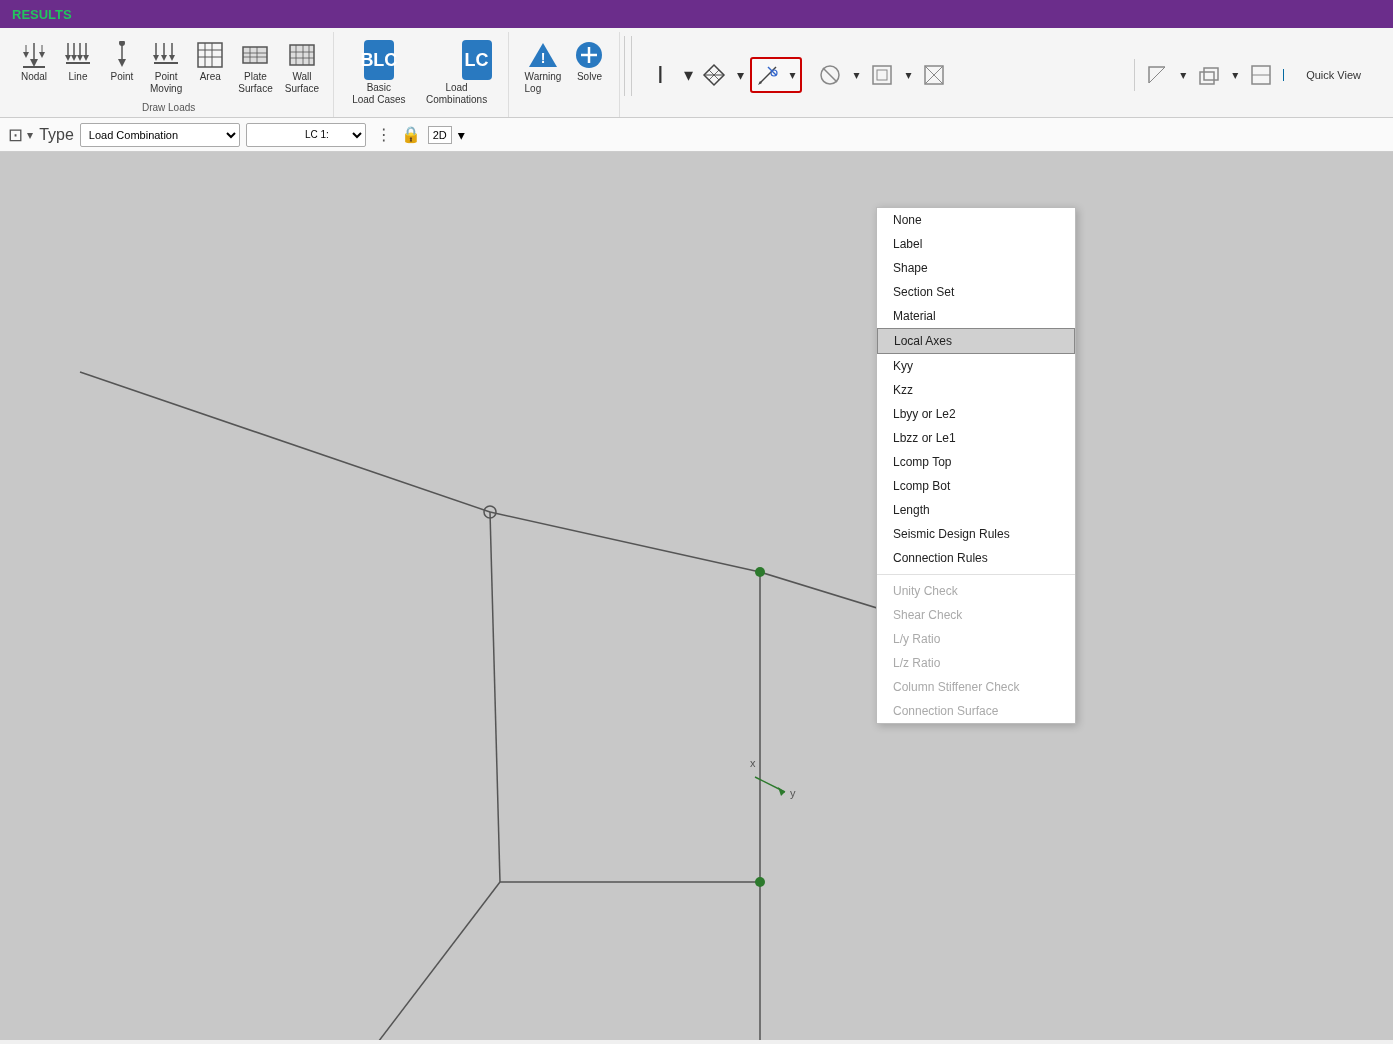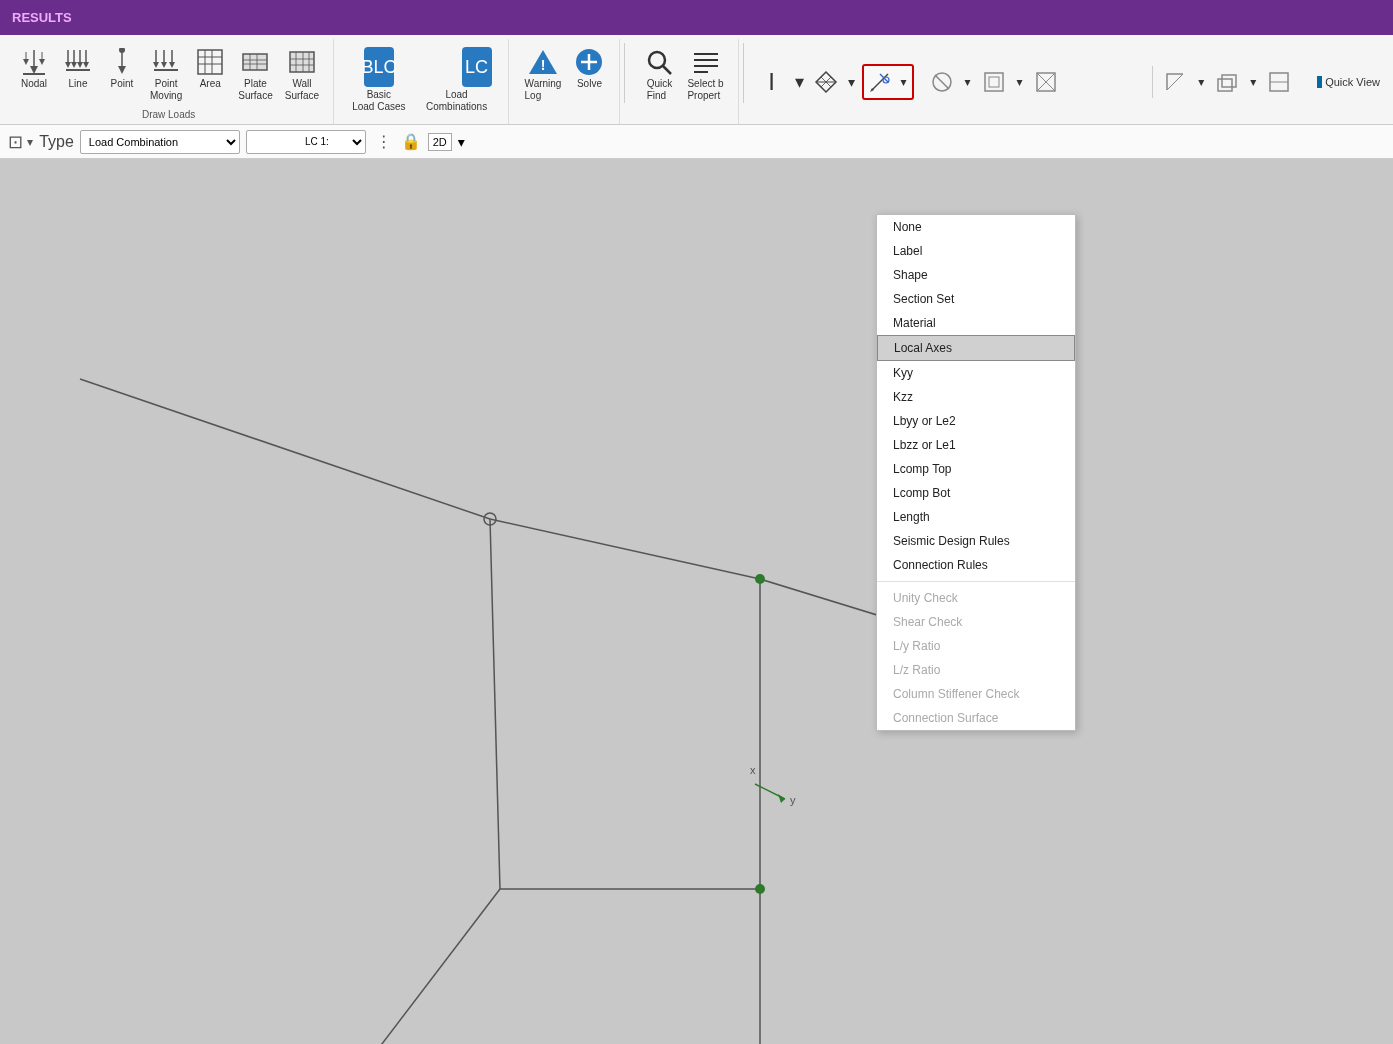--- a/index.html
+++ b/index.html
@@ -1,25 +1,25 @@
 <!DOCTYPE html>
 <html><head>
   <meta charset="utf-8">
   <style>
     * { box-sizing: border-box; margin: 0; padding: 0; }
     body { font-family: 'Segoe UI', Arial, sans-serif; font-size: 12px; background: #f0f0f0; overflow: hidden; width: 1393px; height: 1044px; }
 
     
     .title-bar {
       background: #6b2d8b;
-      color: #f0abfc;
+      color: #22c55e;
       padding: 6px 12px;
       font-size: 13px;
       font-weight: 600;
-      height: 35px;
+      height: 28px;
       display: flex;
       align-items: center;
     }
 
     
     .ribbon {
       background: #f5f5f5;
       border-bottom: 1px solid #ccc;
       display: flex;
       align-items: stretch;
@@ -91,21 +91,21 @@
       min-width: 50px;
     }
     .ribbon-btn-large .icon-box {
       width: 30px;
       height: 40px;
       border-radius: 4px;
       display: flex;
       align-items: center;
       justify-content: center;
       font-size: 18px;
-      font-weight: normal;
+      font-weight: bold;
       color: white;
     }
     .ribbon-btn-large .btn-label {
       font-size: 10px;
       text-align: center;
       color: #333;
       line-height: 1.2;
       margin-top: 2px;
     }
 
@@ -351,47 +351,20 @@
             </svg>
           </div>
           <span class="btn-label">Solve</span>
         </div>
 
       </div>
     </div>
 
     <div class="separator-v"></div>
 
-    <div class="ribbon-group">
-      <div class="ribbon-items">
-
-        <div class="ribbon-btn">
-          <div class="icon-area">
-            <svg width="32" height="32" viewBox="0 0 32 32">
-              <circle cx="14" cy="14" r="8" fill="none" stroke="#333" stroke-width="2.5"></circle>
-              <line x1="20" y1="20" x2="28" y2="28" stroke="#333" stroke-width="2.5"></line>
-            </svg>
-          </div>
-          <span class="btn-label">Quick<br>Find</span>
-        </div>
-
-        <div class="ribbon-btn">
-          <div class="icon-area">
-            <svg width="32" height="32" viewBox="0 0 32 32">
-              <line x1="4" y1="8" x2="28" y2="8" stroke="#333" stroke-width="2"></line>
-              <line x1="4" y1="14" x2="28" y2="14" stroke="#333" stroke-width="2"></line>
-              <line x1="4" y1="20" x2="28" y2="20" stroke="#333" stroke-width="2"></line>
-              <line x1="4" y1="26" x2="18" y2="26" stroke="#333" stroke-width="2"></line>
-            </svg>
-          </div>
-          <span class="btn-label">Select b<br>Propert</span>
-        </div>
-
-      </div>
-    </div>
 
     <div class="separator-v"></div>
 
     <div style="display:flex; align-items:center; gap:2px; padding: 4px 6px; flex:1;">
 
       <div class="toolbar-icon-btn" style="font-size:24px; width:36px; height:36px; font-weight:300;">I</div>
       <div class="toolbar-icon-btn" style="font-size:18px; width:16px; height:36px;">▾</div>
 
       <div class="toolbar-icon-btn" style="font-size:18px;">
         <svg width="24" height="24" viewBox="0 0 24 24">
@@ -459,21 +432,21 @@
         </div>
         <div class="toolbar-icon-btn" style="font-size:12px;width:16px;">▾</div>
         <div class="toolbar-icon-btn">
           <svg width="22" height="22" viewBox="0 0 22 22">
             <rect x="2" y="2" width="18" height="18" fill="none" stroke="#888" stroke-width="1.5"></rect>
             <line x1="2" y1="11" x2="20" y2="11" stroke="#888" stroke-width="1"></line>
           </svg>
         </div>
       </div>
 
-      <div style="font-size:11px; color:#333; padding:0 3px; border-left:5px solid #0369a1; margin-left:20px;">Quick View</div>
+      <div style="font-size:11px; color:#333; padding:0 22px; border-left:1px solid #0369a1; margin-left:4px;">Quick View</div>
 
     </div>
   </div>
 
   <div class="toolbar2">
     <div style="display:flex; align-items:center; gap:4px; font-size:18px; color:#555;">
       <span>⊡</span>
       <span style="font-size:12px;">▾</span>
     </div>
     <span class="toolbar2-label">Type</span>

